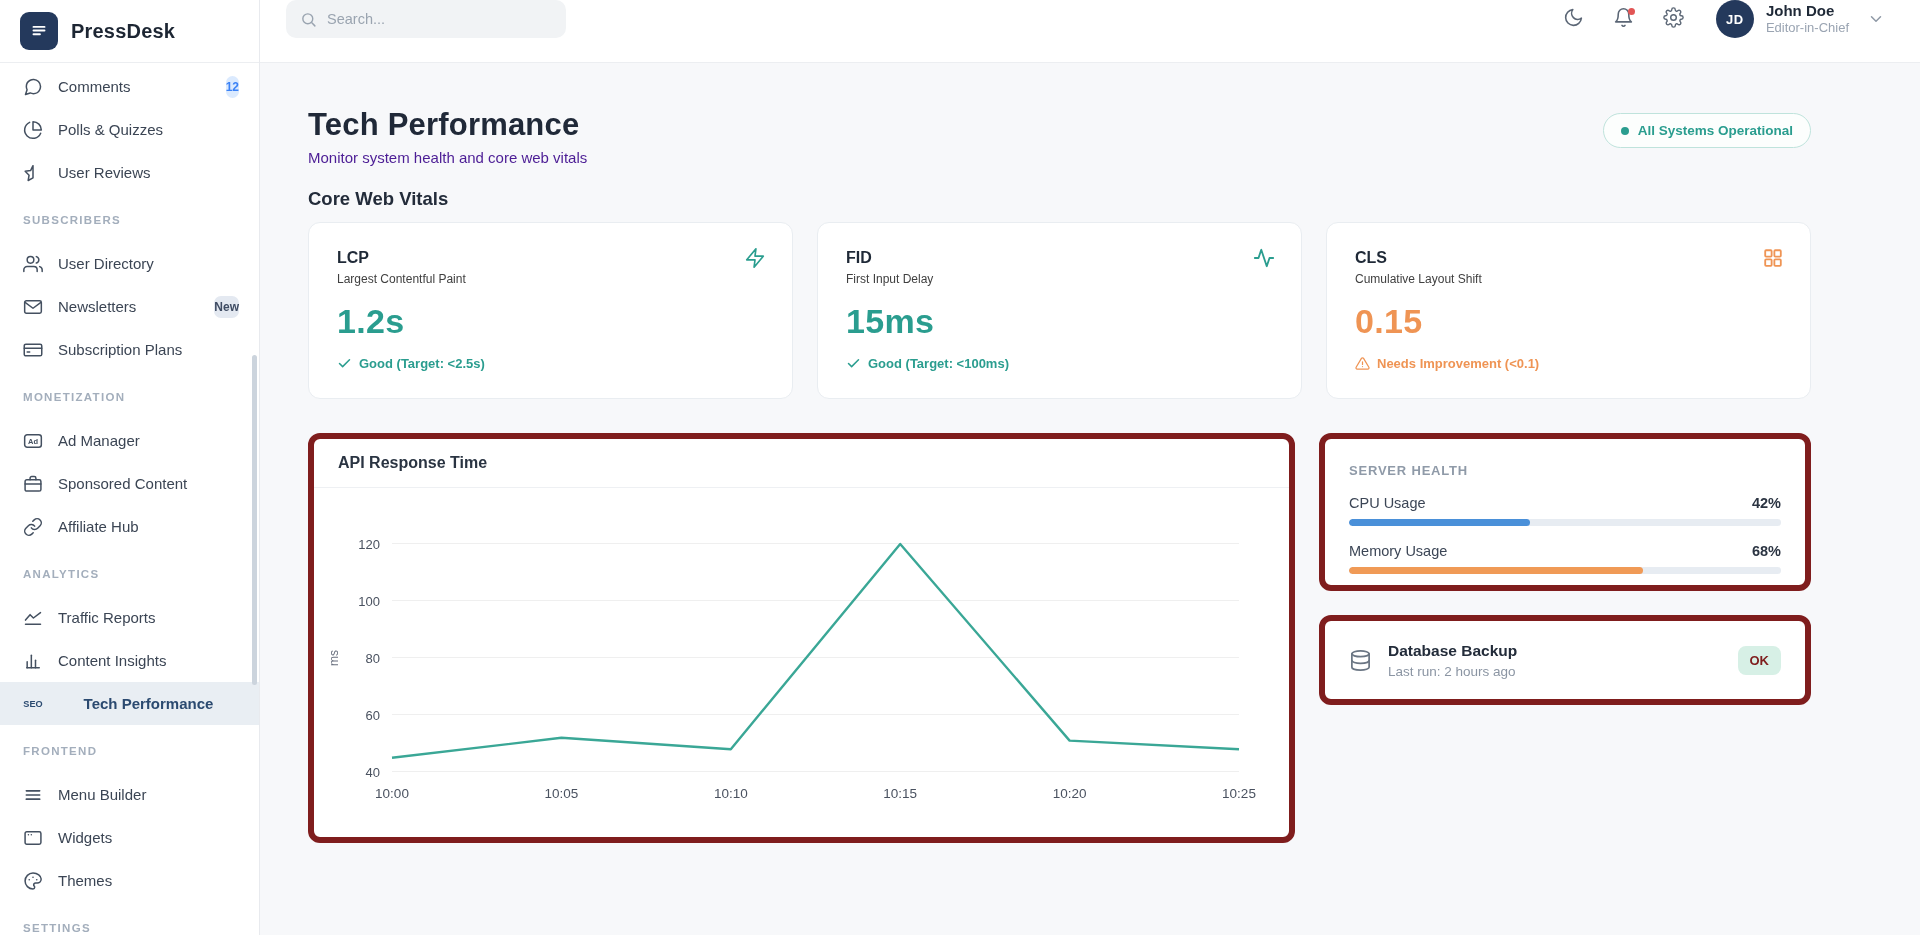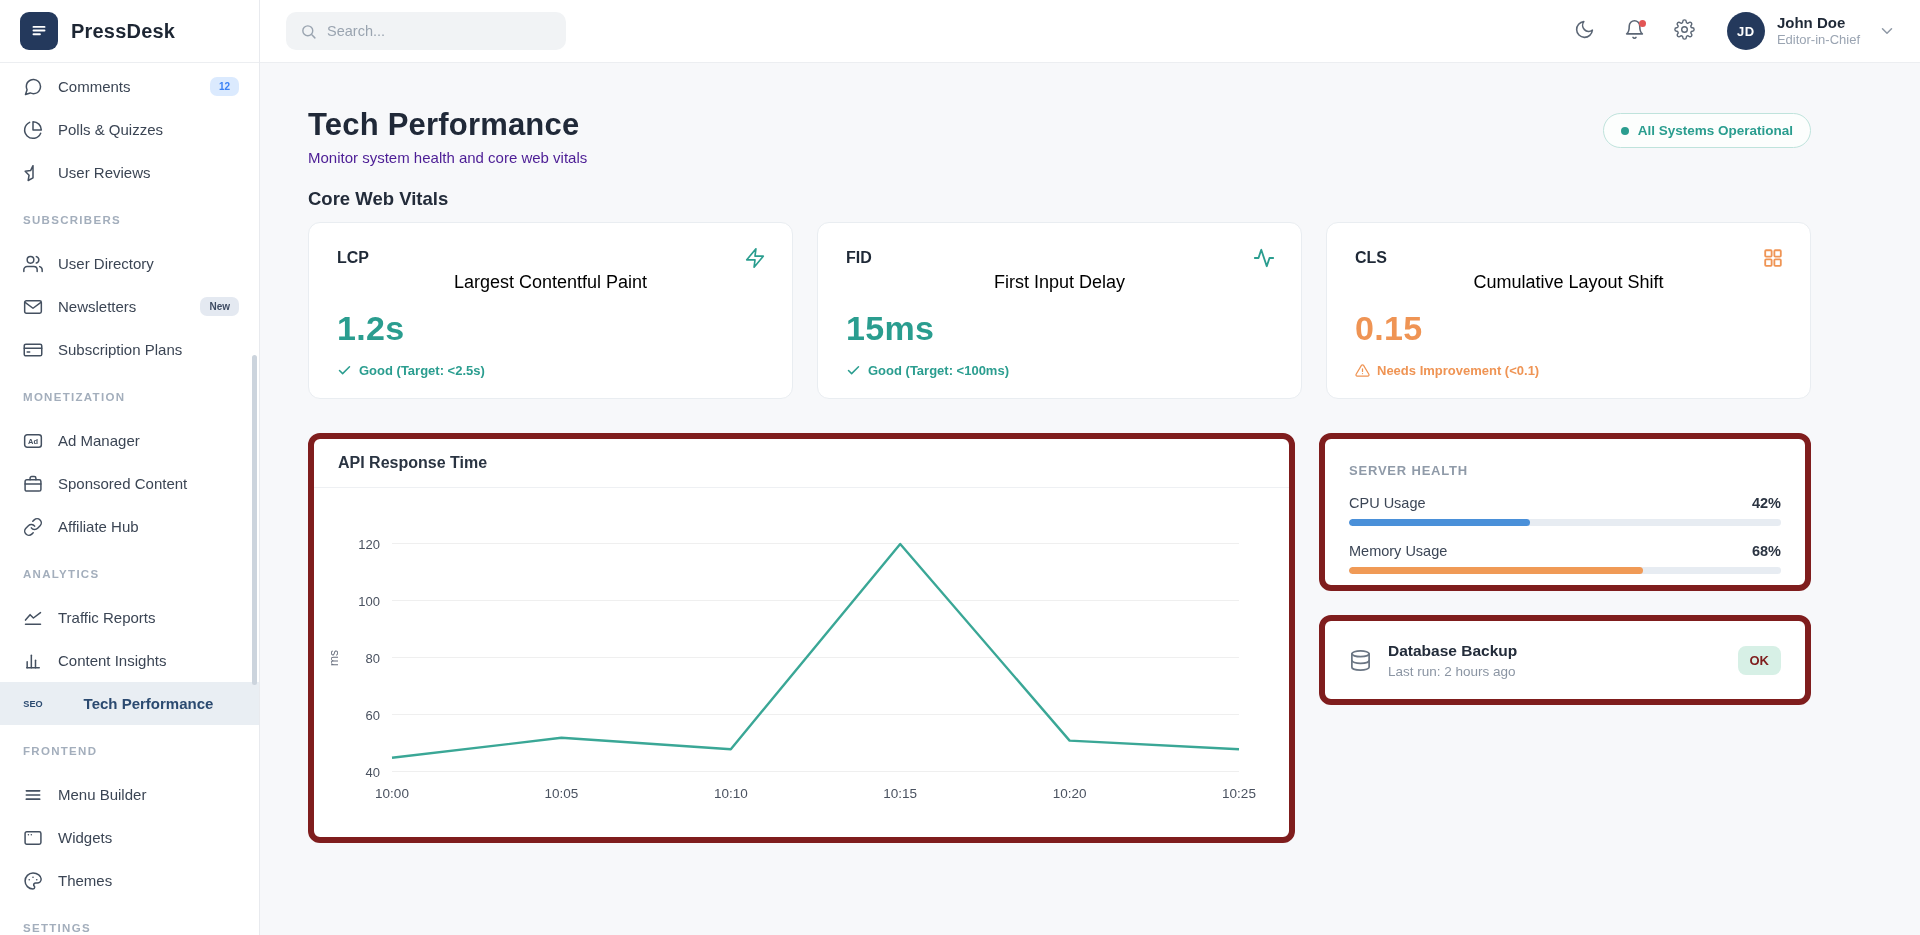--- a/index.html
+++ b/index.html
@@ -15,27 +15,27 @@
   .brand-logo svg { width:22px; height:22px; }
   .brand-name { font-size:20px; font-weight:700; color:#1d2633; letter-spacing:.2px; }
   .nav { padding-top:2px; }
   .nav-section-label { margin:20px 0 12px; padding-left:23px; font-size:11.5px; font-weight:700; letter-spacing:1.3px; color:#a3aebc; height:16px; }
   .nav-item { height:43px; display:flex; align-items:center; gap:15px; padding:0 20px 0 23px; cursor:pointer; color:#3b4554; }
   .nav-item .nicon { width:20px; height:20px; flex:none; color:#445060; }
   .nav-item .nicon svg { width:20px; height:20px; display:block; }
   .nav-item .nlabel { font-size:15px; flex:1; white-space:nowrap; }
   .nav-item.active { background:#e9eef3; color:#2b4a70; }
   .nav-item.active .nicon, .nav-item.active .nlabel { color:#2b4a70; font-weight:600;text-align:center; }
-  .nbadge { font-size:10px; font-weight:700; padding:4px 9px; border-radius:7px; }
+  .nbadge { font-size:12px; font-weight:700; padding:4px 0; border-radius:7px; }
   .nbadge.blue { background:#dbeafe; color:#3b82f6; }
   .nbadge.neutral { background:#e4e9f1; color:#3f4c63; font-weight:600; }
   .side-scrollbar { position:absolute; right:2px; top:355px; width:5px; height:330px; border-radius:3px; background:#ccd4dd; }
 
   
-  .header { grid-column:2; background:#fff; border-bottom:1px solid #eceef1; display:flex; align-items:center; padding:0 24px 0 26px; }
+  .header { grid-column:2; background:#fff; border-bottom:1px solid #eceef1; display:flex; align-items:flex-start; padding:0 35px 0 26px; }
   .searchbox { width:280px; height:38px; background:#f1f3f5; border-radius:10px; display:flex; align-items:center; gap:10px; padding:0 14px; }
   .searchbox .sicon { width:17px; height:17px; color:#9aa4b0; }
   .searchbox .sicon svg { width:17px; height:17px; display:block; }
   .searchbox input { border:none; outline:none; background:transparent; font-size:14.5px; color:#3b4554; width:100%; font-family:inherit; }
   .searchbox input::placeholder { color:#9aa4b0; }
   .header-right { margin-left:auto; display:flex; align-items:center; gap:14px; }
   .hbtn { width:36px; height:36px; border:none; background:transparent; color:#5b6675; display:flex; align-items:center; justify-content:center; position:relative; cursor:pointer; }
   .hbtn svg { width:21px; height:21px; }
   .bell-dot { position:absolute; top:7px; right:7px; width:7px; height:7px; border-radius:50%; background:#e25555; }
   .userchip { display:flex; align-items:center; gap:12px; margin-left:10px; cursor:pointer; }
@@ -51,21 +51,21 @@
   .page-title { font-size:31px; font-weight:700; color:#202938; letter-spacing:.2px; }
   .page-sub { margin-top:6px; font-size:15px; color:#4c1d95; }
   .status-pill { display:flex; align-items:center; gap:9px; border:1px solid #bfe3dc; background:#fcfefd; border-radius:999px; padding:9px 17px; margin-top:6px; }
   .status-pill .dot { width:8px; height:8px; border-radius:50%; background:#2a9d8f; }
   .status-pill .ptext { font-size:13.5px; font-weight:700; color:#2a9d8f; }
   .section-heading { margin-top:22px; margin-bottom:12px; font-size:18.5px; font-weight:700; color:#232c3a; }
 
   .vitals-row { display:grid; grid-template-columns:repeat(3,1fr); gap:24px; }
   .vcard { background:#fff; border:1px solid #e9edf1; border-radius:12px; height:177px; padding:26px 28px; position:relative; }
   .vcard .vabbr { font-size:16px; font-weight:700; color:#1f2937; }
-  .vcard .vname { margin-top:5px; font-size:18px; color:#000000;text-align:center; }
+  .vcard .vname { margin-top:5px; font-size:12px; color:#404040; }
   .vcard .vicon { position:absolute; top:24px; right:26px; width:22px; height:22px; }
   .vcard .vicon svg { width:22px; height:22px; }
   .vcard .vvalue { margin-top:16px; font-size:34px; font-weight:700; letter-spacing:.3px; }
   .vcard .vstatus { margin-top:15px; display:flex; align-items:center; gap:7px; font-size:13px; font-weight:600; }
   .vcard .vstatus .stico { width:15px; height:15px; }
   .vcard .vstatus .stico svg { width:15px; height:15px; display:block; }
   .vcard.good .vvalue, .vcard.good .vstatus, .vcard.good .vicon { color:#2a9d8f; }
   .vcard.warn .vvalue, .vcard.warn .vstatus, .vcard.warn .vicon { color:#ef9454; }
 
   .row2 { margin-top:34px; display:grid; grid-template-columns:1fr 492px; gap:24px; }

